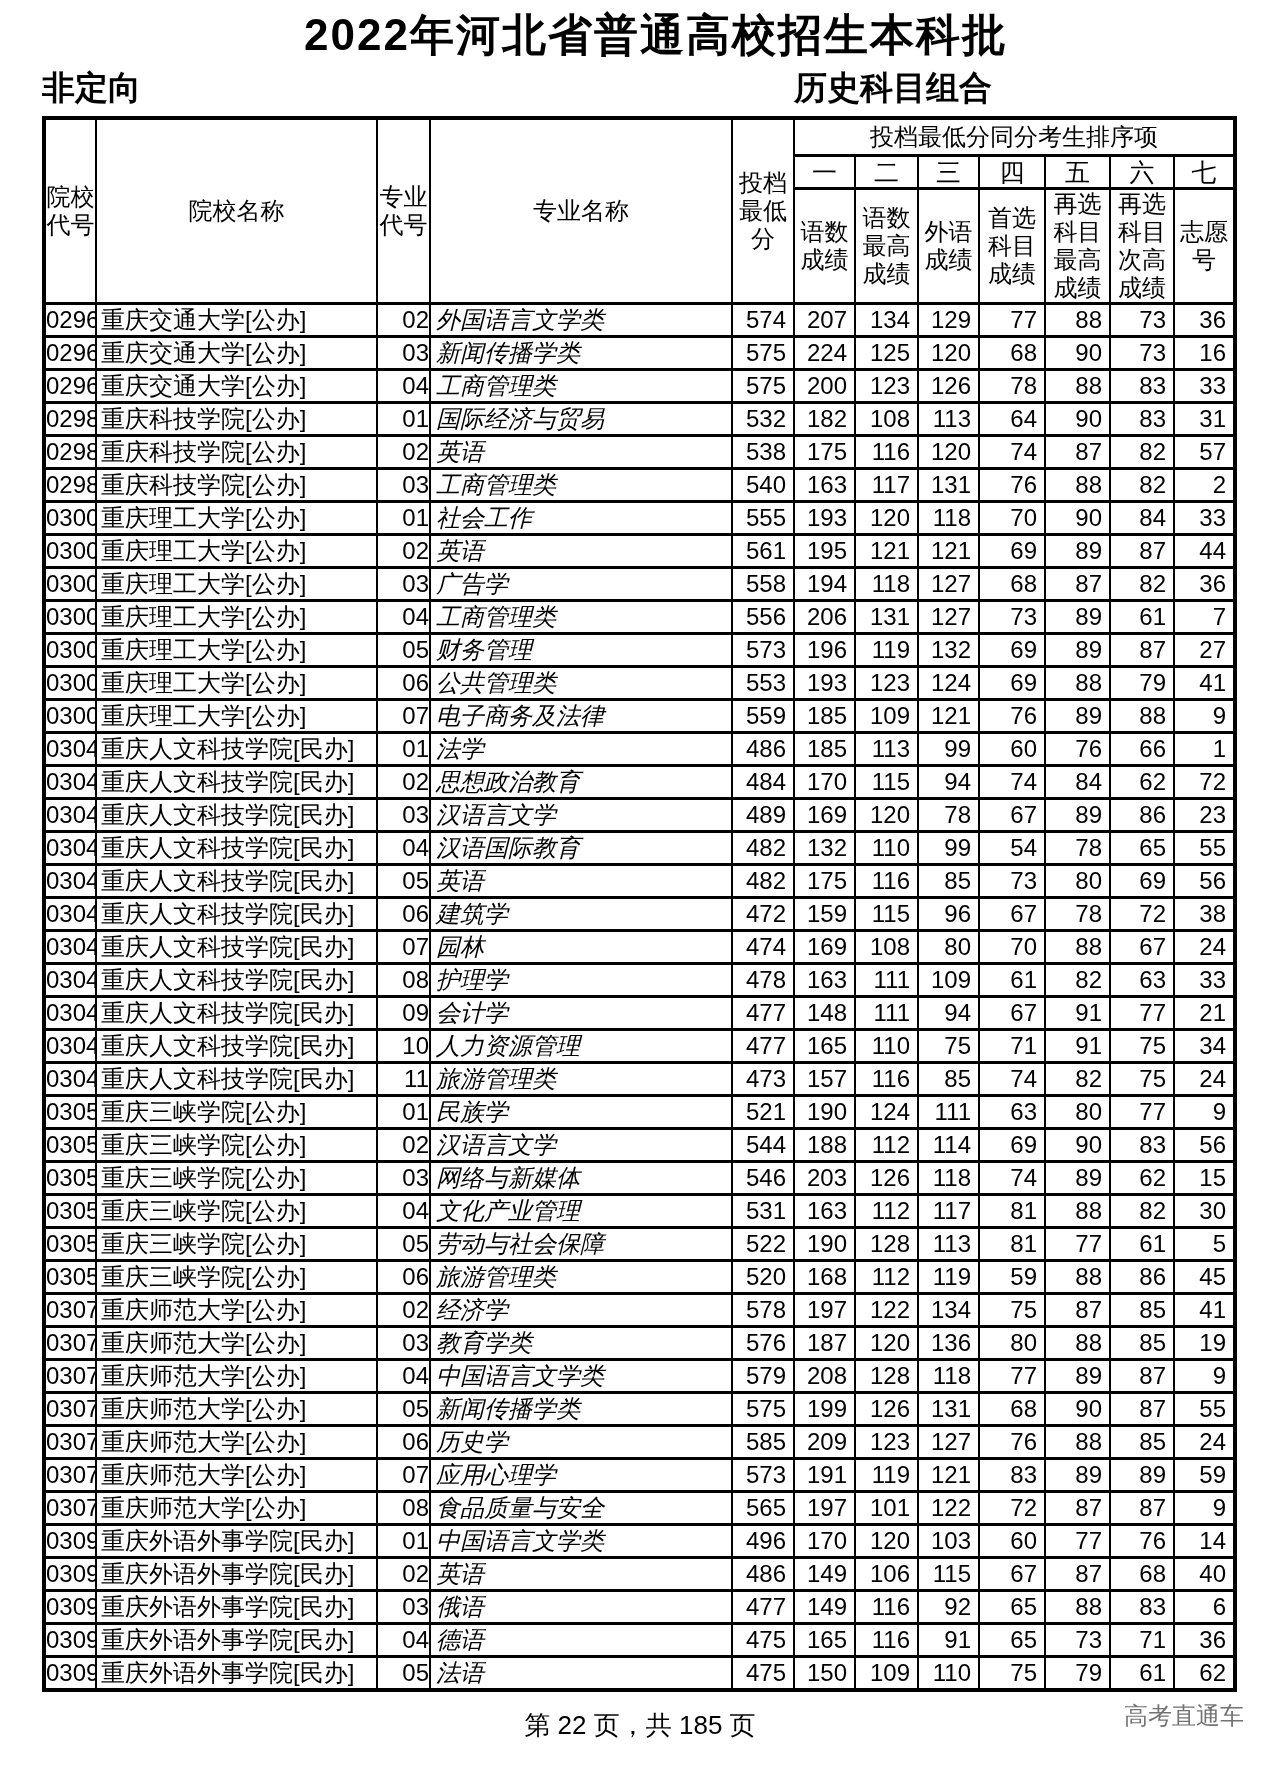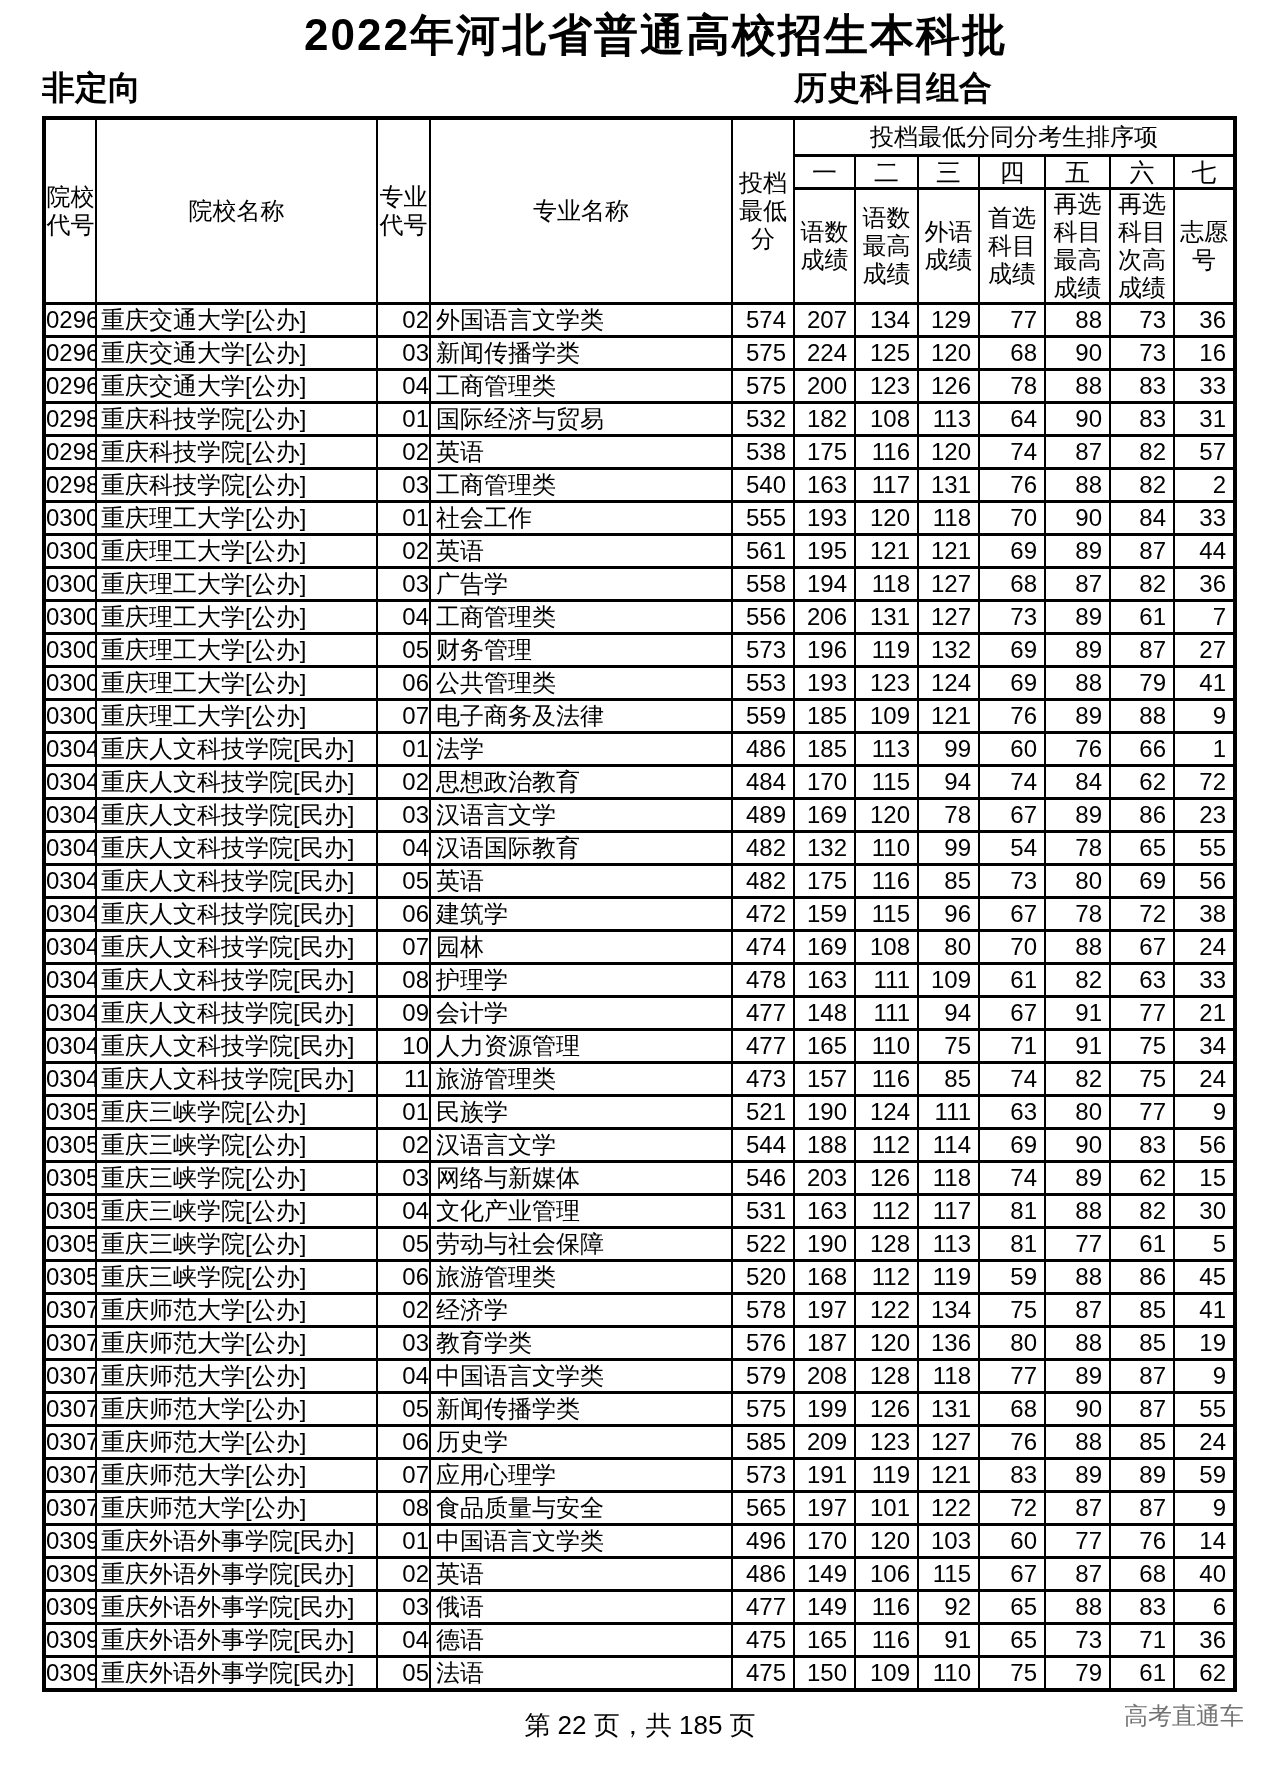--- a/index.html
+++ b/index.html
@@ -64,21 +64,21 @@
   tr.sub th { height: 92px; }
   tbody td {
     height: 30px;
     font-size: 24px;
     line-height: 30px;
     white-space: nowrap;
   }
   tbody td.c0  { text-align: center; }
   tbody td.c1  { text-align: left; padding-left: 4px; }
   tbody td.c2  { text-align: right; }
-  tbody td.c3  { text-align: left; padding-left: 5px; }
+  tbody td.c3  { text-align: left; padding-left: 5px; font-style: italic; }
   tbody td.c4, tbody td.c5, tbody td.c6, tbody td.c7,
   tbody td.c8, tbody td.c9, tbody td.c10, tbody td.c11 {
     text-align: right; padding-right: 7px;
   }
   .footer {
     position: relative;
     margin-top: 16px;
     text-align: center;
     font-size: 26px;
   }

